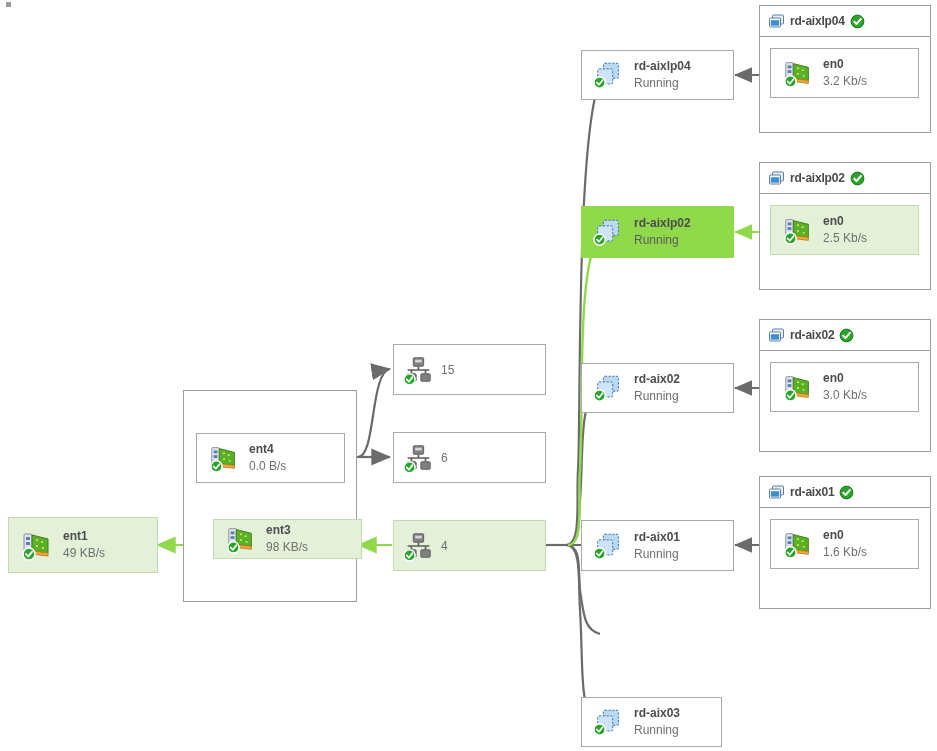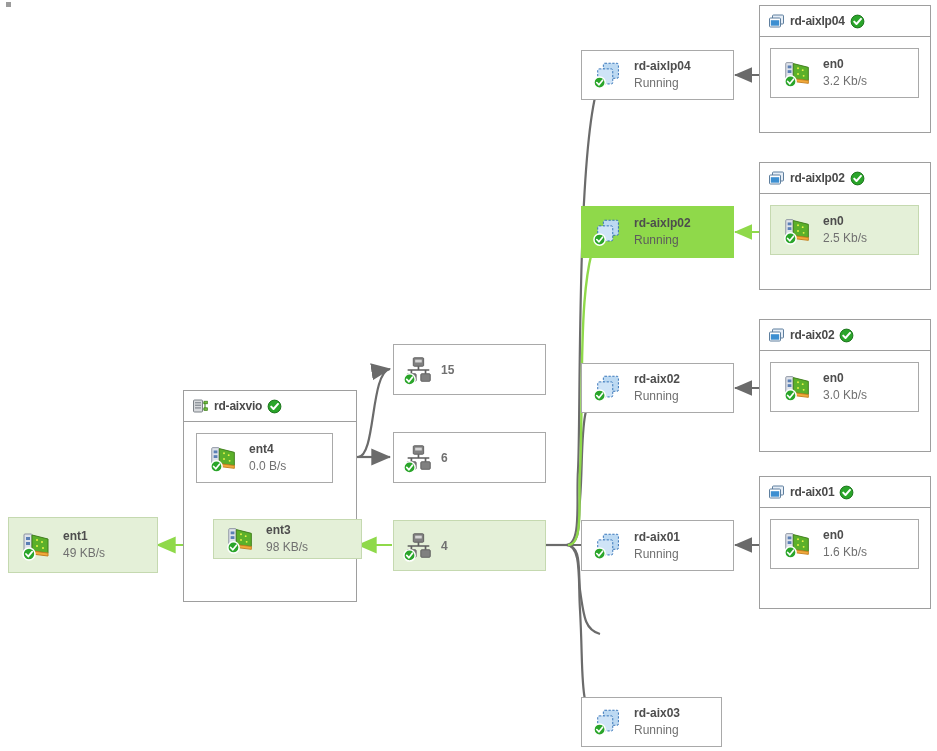--- a/index.html
+++ b/index.html
@@ -32,21 +32,21 @@
   }
 
   
   .nrow{
     position:absolute;left:0;top:0;right:0;bottom:0;
     display:flex;align-items:center;gap:9px;padding-left:11px;
   }
   .ntext{display:flex;flex-direction:column;justify-content:center;line-height:1.25;}
   .nname{font-size:12px;font-weight:bold;color:#4d4d4d;white-space:nowrap;}
   .nsub{font-size:12px;color:#707070;white-space:nowrap;margin-top:2px;}
-  .vlanid{font-size:12px;font-weight:bold;color:#707070;}
+  .vlanid{font-size:12px;font-weight:normal;color:#707070;}
 
   .icon{position:relative;flex:0 0 auto;display:block;}
 
   svg{display:block;overflow:visible;}
   #wires{position:absolute;left:0;top:0;width:937px;height:751px;pointer-events:none;}
 
   .speck{position:absolute;left:6px;top:2px;width:5px;height:5px;background:#9b9b9b;}
 </style>
 </head>
 <body>
@@ -136,42 +136,22 @@
         </svg>
       </span>
       <span class="ntext">
         <span class="nname">ent1</span>
         <span class="nsub">49 KB/s</span>
       </span>
     </div>
   </div>
 
   <div class="panel" style="left:183px;top:390px;width:174px;height:212px;">
-    <div class="panel-head">
-      <span class="icon">
-        <svg width="17" height="17" viewBox="0 0 17 17">
-          <rect x="1.5" y="2" width="9" height="12" rx="1" fill="#d8dadd" stroke="#7d8288"></rect>
-          <rect x="3" y="4" width="6" height="1.4" fill="#8f959c"></rect>
-          <rect x="3" y="6.6" width="6" height="1.4" fill="#8f959c"></rect>
-          <rect x="3" y="9.2" width="6" height="1.4" fill="#8f959c"></rect>
-          <path d="M11,5 L15,5 M13,5 L13,11 M11,11 L15,11" stroke="#4d9b2b" stroke-width="1.2" fill="none"></path>
-          <rect x="12" y="3.2" width="3.4" height="2.6" fill="#6fbf3c" stroke="#3f7d1c" stroke-width=".7"></rect>
-          <rect x="12" y="9.8" width="3.4" height="2.6" fill="#6fbf3c" stroke="#3f7d1c" stroke-width=".7"></rect>
-        </svg>
-      </span>
-      <span class="panel-title">rd-aixvio</span>
-      <span class="icon">
-        <svg width="15" height="15" viewBox="0 0 15 15">
-          <circle cx="7.5" cy="7.5" r="6.4" fill="#2aa52a" stroke="#1d761d"></circle>
-          <path d="M4.2,7.6 L6.5,10 L11,4.9" stroke="#ffffff" stroke-width="2" fill="none" stroke-linecap="round" stroke-linejoin="round"></path>
-        </svg>
-      </span>
-    </div>
-
-    <div class="node" style="left:12px;top:42px;width:137px;height:50px;">
+
+    <div class="node" style="left:12px;top:42px;width:149px;height:50px;">
       <div class="nrow">
         <span class="icon">
           <svg width="32" height="32" viewBox="0 0 34 34">
             <rect x="4" y="6" width="8" height="18" rx="1" fill="#dfe3ea" stroke="#8a91a0"></rect>
             <rect x="6" y="9" width="4" height="3" fill="#5a7fb5"></rect>
             <rect x="6" y="14" width="4" height="3" fill="#5a7fb5"></rect>
             <path d="M12,7 L28,11 L28,25 L12,23 Z" fill="#5bb02a" stroke="#3f7d1c"></path>
             <path d="M12,23 L28,25 L28,28 L12,26 Z" fill="#f2a93b" stroke="#c4801f"></path>
             <circle cx="17" cy="12" r="1" fill="#e8f34a"></circle>
               <circle cx="22" cy="14" r="1" fill="#e8f34a"></circle>

